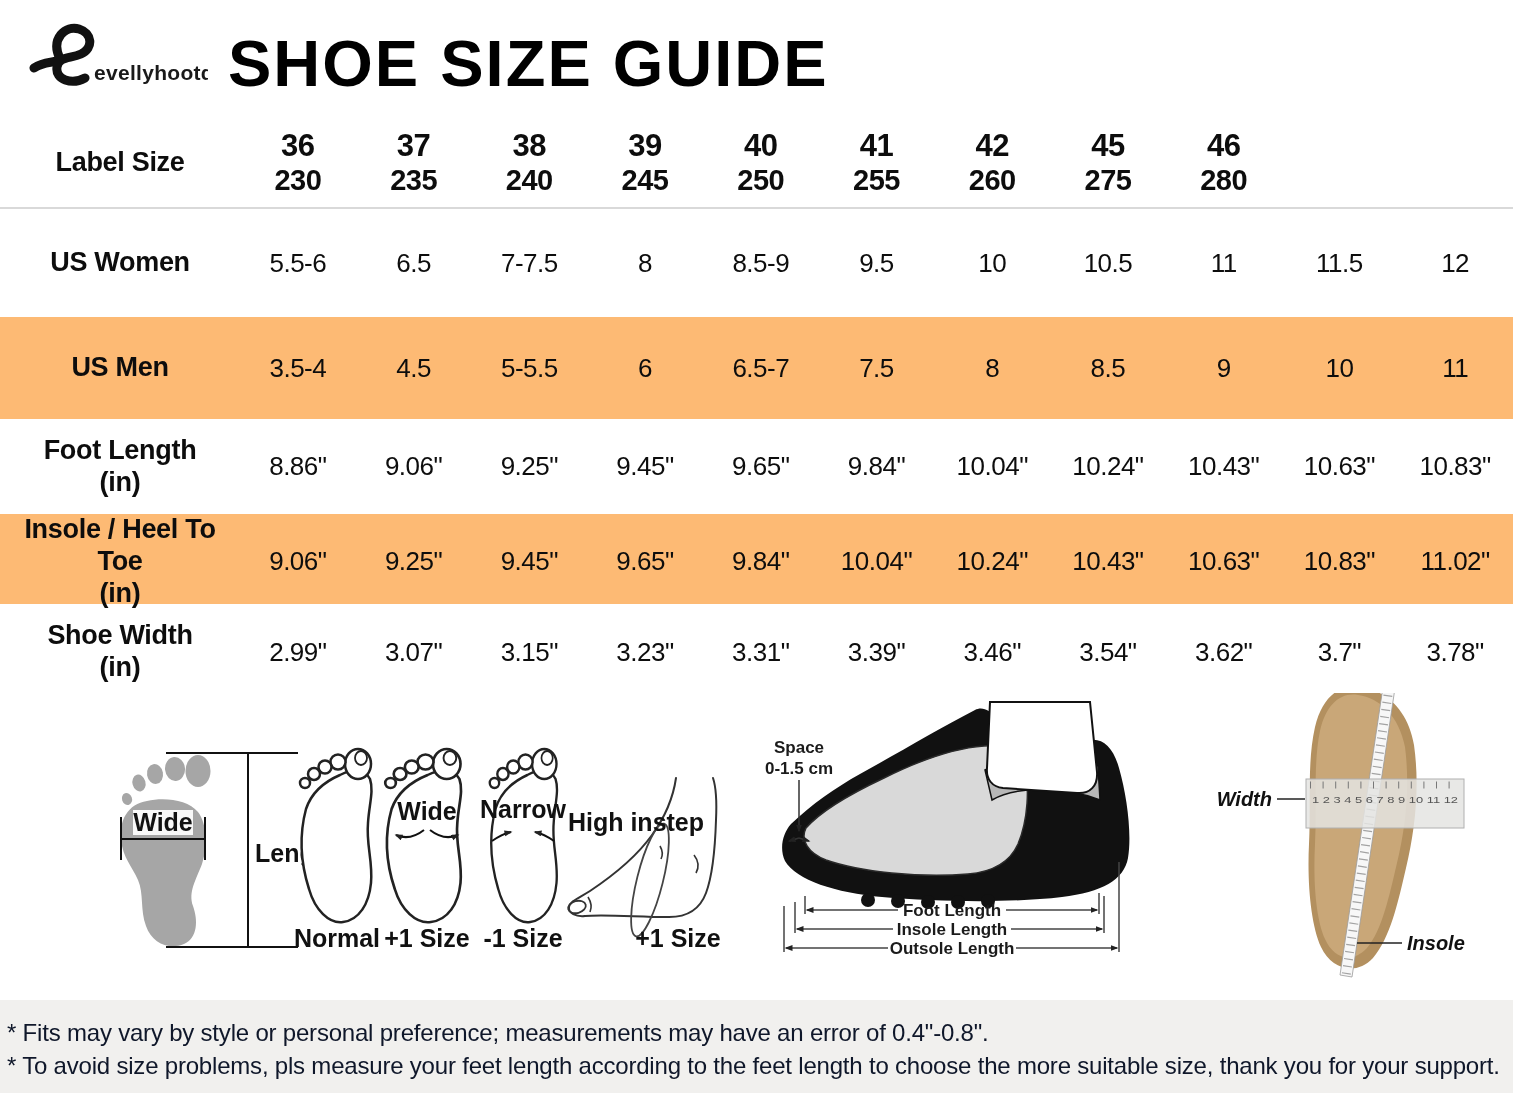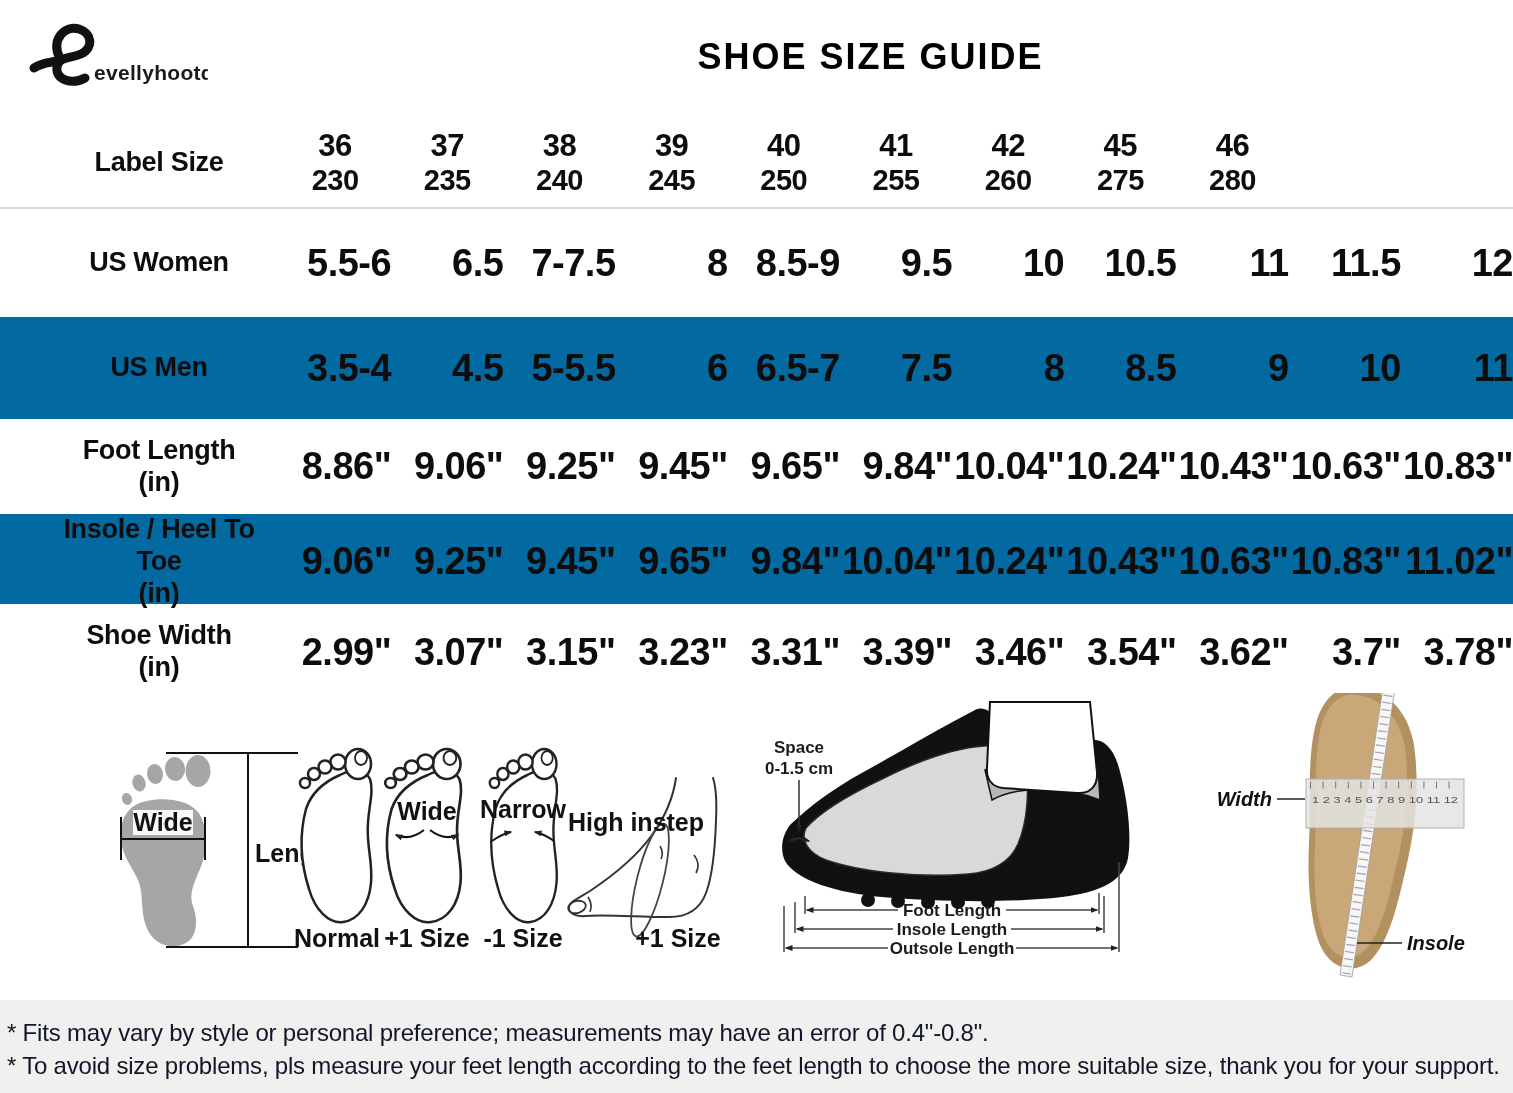--- a/index.html
+++ b/index.html
@@ -1,33 +1,33 @@
 <!DOCTYPE html>
 <html><head>
 <meta charset="utf-8">
 <style>
   html,body{margin:0;padding:0;background:#fff;}
   .page{position:relative;width:1513px;height:1093px;background:#fff;overflow:hidden;
         font-family:"Liberation Sans",sans-serif;color:#0d0d0d;}
 
   
   .logo{position:absolute;left:28px;top:20px;}
-  .title{position:absolute;left:228px;right:0;top:36px;text-align:center;
-         font-size:36px;font-weight:bold;letter-spacing:2px;color:#000;}
+  .title{position:absolute;left:228px;right:0;top:26px;
+         font-size:65px;font-weight:bold;letter-spacing:2px;color:#000;}
 
   
   .size-table{position:absolute;left:0;top:118px;width:1513px;}
-  .row{display:grid;grid-template-columns:240px repeat(11,1fr);align-items:center;padding-left:39px;}
-  .row.shaded{background:#0369a1;}
+  .row{display:grid;grid-template-columns:240px repeat(11,1fr);align-items:center;}
+  .row.shaded{background:#fdba74;}
   .header-row{height:89px;border-bottom:2px solid #d9d9d9;}
   .cell{text-align:center;}
   .row-label{font-size:27px;font-weight:bold;line-height:1.18;letter-spacing:-0.3px;}
   .size-num{font-size:31px;font-weight:bold;line-height:1.15;letter-spacing:-0.5px;}
   .size-mm{font-size:29px;font-weight:bold;letter-spacing:-0.5px;}
-  .num{font-size:38px;font-weight:bold;letter-spacing:-0.5px;text-align:right;}
+  .num{font-size:26px;font-weight:normal;letter-spacing:-0.5px;}
 
   
   .diagrams{position:absolute;left:0;top:693px;}
   .dLabel{font-size:25px;font-weight:bold;fill:#111;}
   .dSmall{font-size:17px;font-weight:bold;fill:#1b1b1b;}
   .dItalic{font-size:20px;font-weight:bold;font-style:italic;fill:#111;}
 
   
   .footer{position:absolute;left:0;top:1000px;width:1513px;height:93px;background:#f1f0ee;
           box-sizing:border-box;padding:16px 10px 0 7px;}

